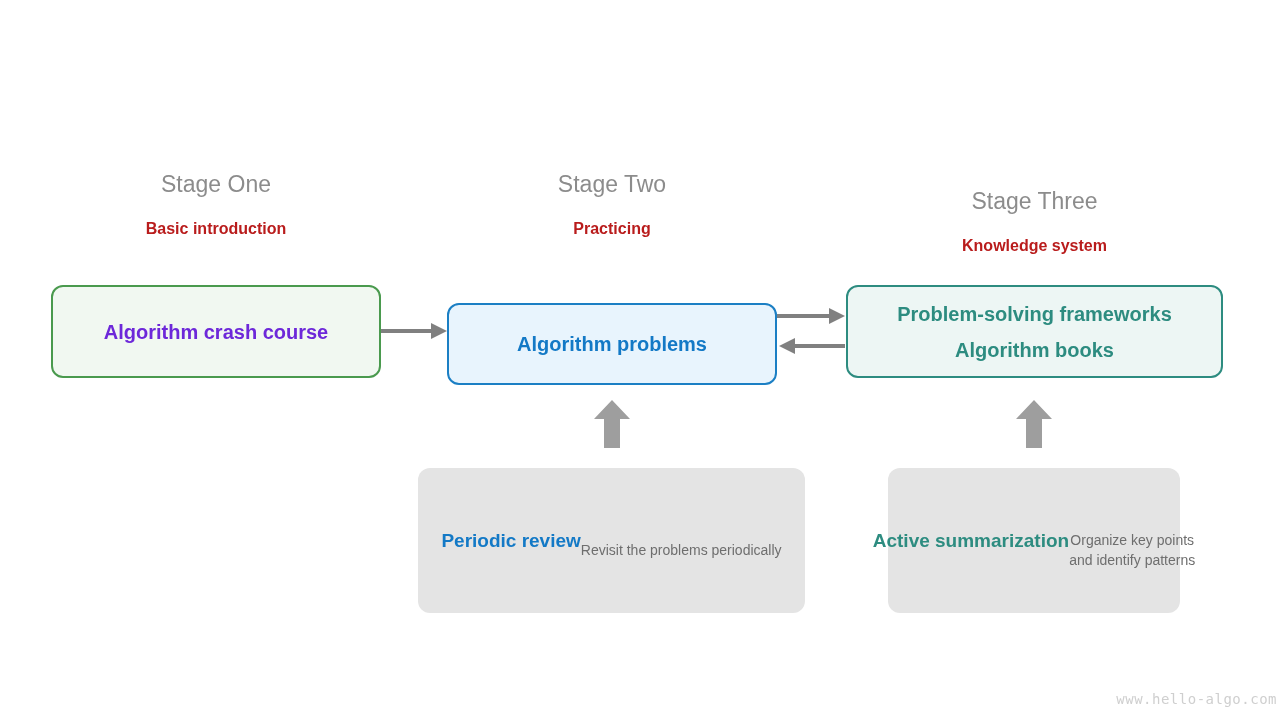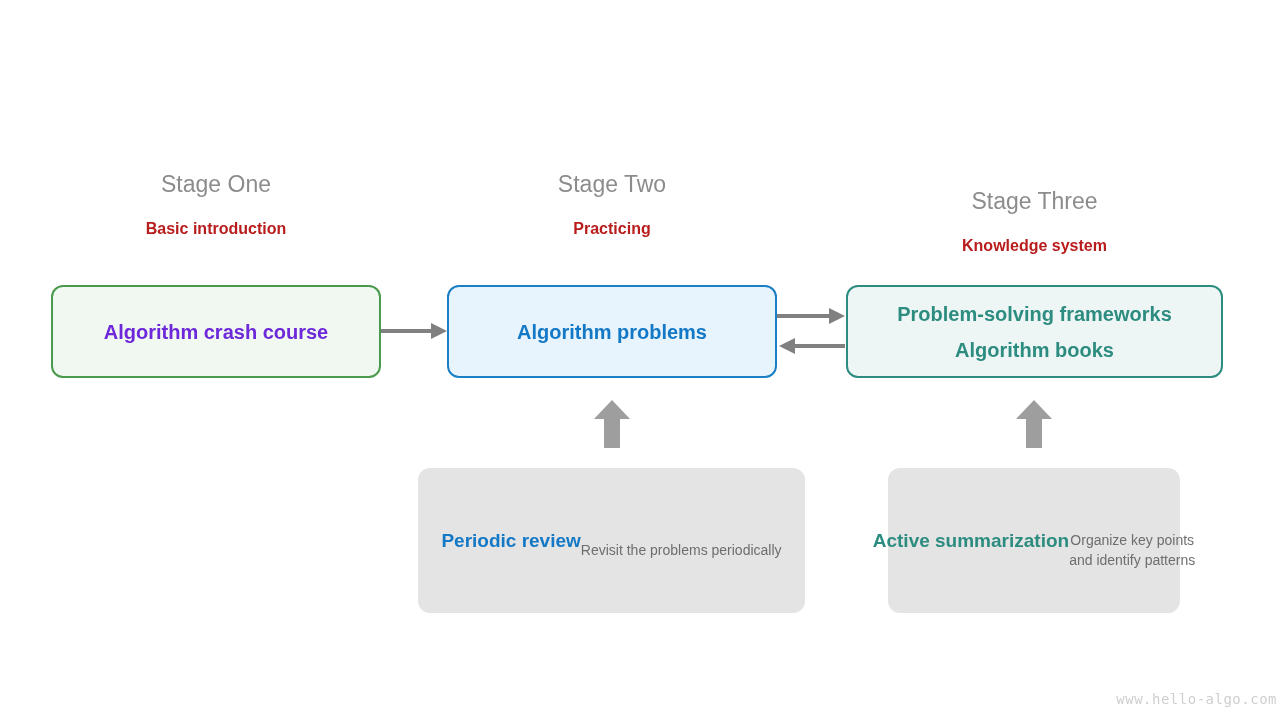--- a/index.html
+++ b/index.html
@@ -139,21 +139,21 @@
 
   <div class="stage-head" style="left:846px; top:190px; width:377px;">
     <div class="stage-title">Stage Three</div>
     <div class="stage-sub">Knowledge system</div>
   </div>
 
   <div class="stage-box box-green" style="left:51px; top:285px; width:330px; height:93px;">
     <div class="line">Algorithm crash course</div>
   </div>
 
-  <div class="stage-box box-blue" style="left:447px; top:285px; width:330px; height:93px;">
+  <div class="stage-box box-blue" style="left:447px; top:303px; width:330px; height:82px;">
     <div class="line">Algorithm problems</div>
   </div>
 
   <div class="stage-box box-teal" style="left:846px; top:285px; width:377px; height:93px;">
     <div class="line">Problem-solving frameworks</div>
     <div class="line">Algorithm books</div>
   </div>
 
   <svg class="arrow-svg" style="left:381px; top:320px;" width="68" height="22" viewBox="0 0 68 22">
     <line x1="0" y1="11" x2="52" y2="11" stroke="#808080" stroke-width="4"></line>

